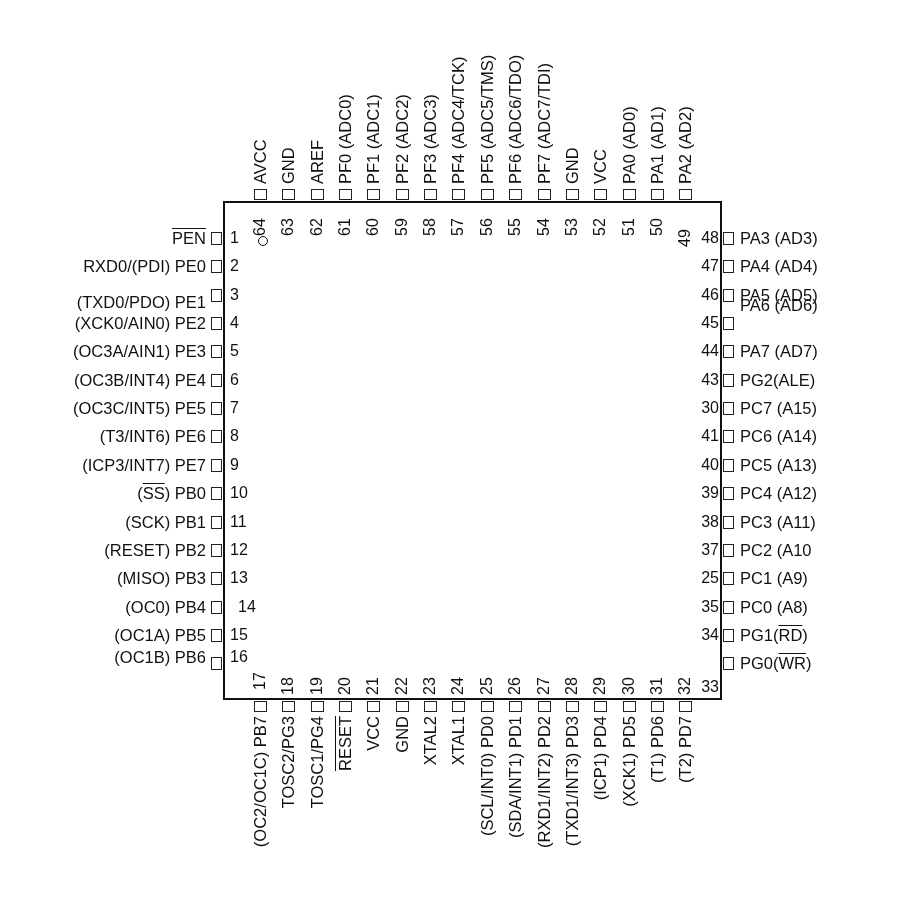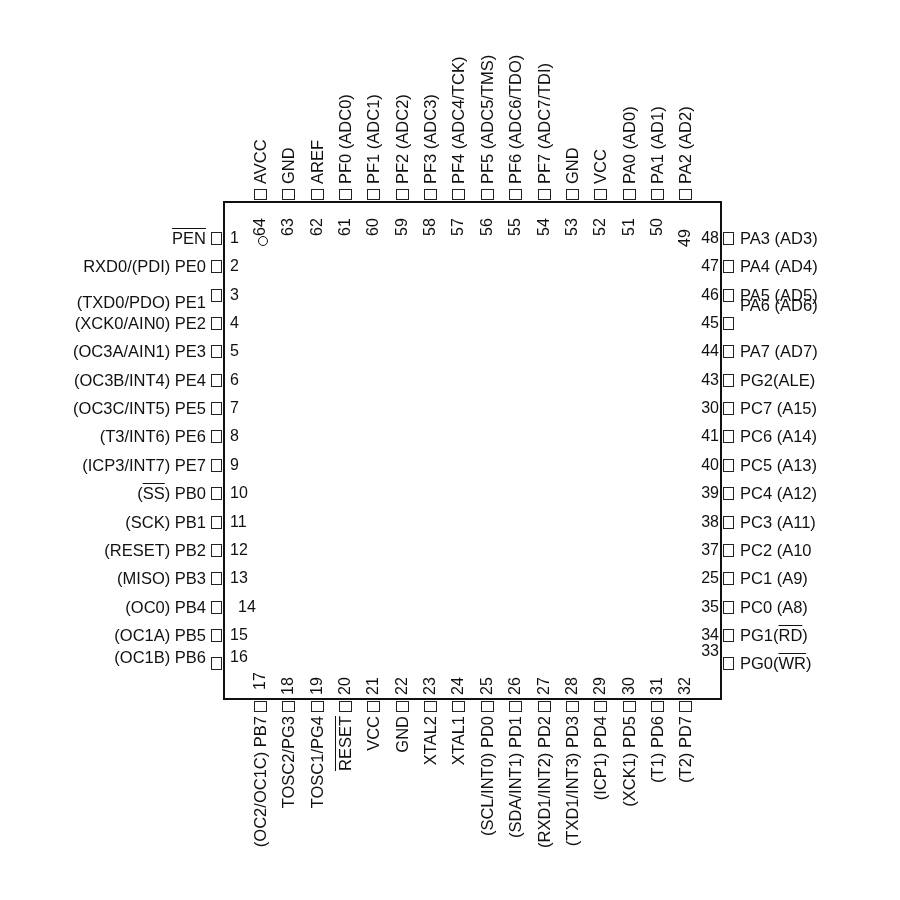--- a/index.html
+++ b/index.html
@@ -65,21 +65,21 @@
       <div class="pad" style="left:211px;top:600.55px;"></div>
       <div class="num" style="left:238px;top:598.55px;">14</div>
       <div class="lbl" style="right:694px;top:597.55px;text-align:right;">(OC0) PB4</div>
       <div class="pad" style="left:211px;top:628.9000000000001px;"></div>
       <div class="num" style="left:230px;top:626.9000000000001px;">15</div>
       <div class="lbl" style="right:694px;top:625.9000000000001px;text-align:right;">(OC1A) PB5</div>
       <div class="pad" style="left:211px;top:657.25px;"></div>
       <div class="num" style="left:230px;top:649.25px;">16</div>
       <div class="lbl" style="right:694px;top:648.25px;text-align:right;">(OC1B) PB6</div>
       <div class="pad" style="left:723px;top:657.25px;"></div>
-      <div class="num" style="right:181px;top:643px;text-align:left;">33</div>
+      <div class="num" style="right:181px;top:679px;text-align:left;">33</div>
       <div class="lbl" style="left:740px;top:654.25px;"><span>PG0(</span><span class="ol">WR</span><span>)</span></div>
       <div class="pad" style="left:723px;top:628.9000000000001px;"></div>
       <div class="num" style="right:181px;top:626.9000000000001px;text-align:right;">34</div>
       <div class="lbl" style="left:740px;top:625.9000000000001px;"><span>PG1(</span><span class="ol">RD</span><span>)</span></div>
       <div class="pad" style="left:723px;top:600.55px;"></div>
       <div class="num" style="right:181px;top:598.55px;text-align:right;">35</div>
       <div class="lbl" style="left:740px;top:597.55px;">PC0 (A8)</div>
       <div class="pad" style="left:723px;top:572.2px;"></div>
       <div class="num" style="right:181px;top:570.2px;text-align:right;">25</div>
       <div class="lbl" style="left:740px;top:569.2px;">PC1 (A9)</div>

